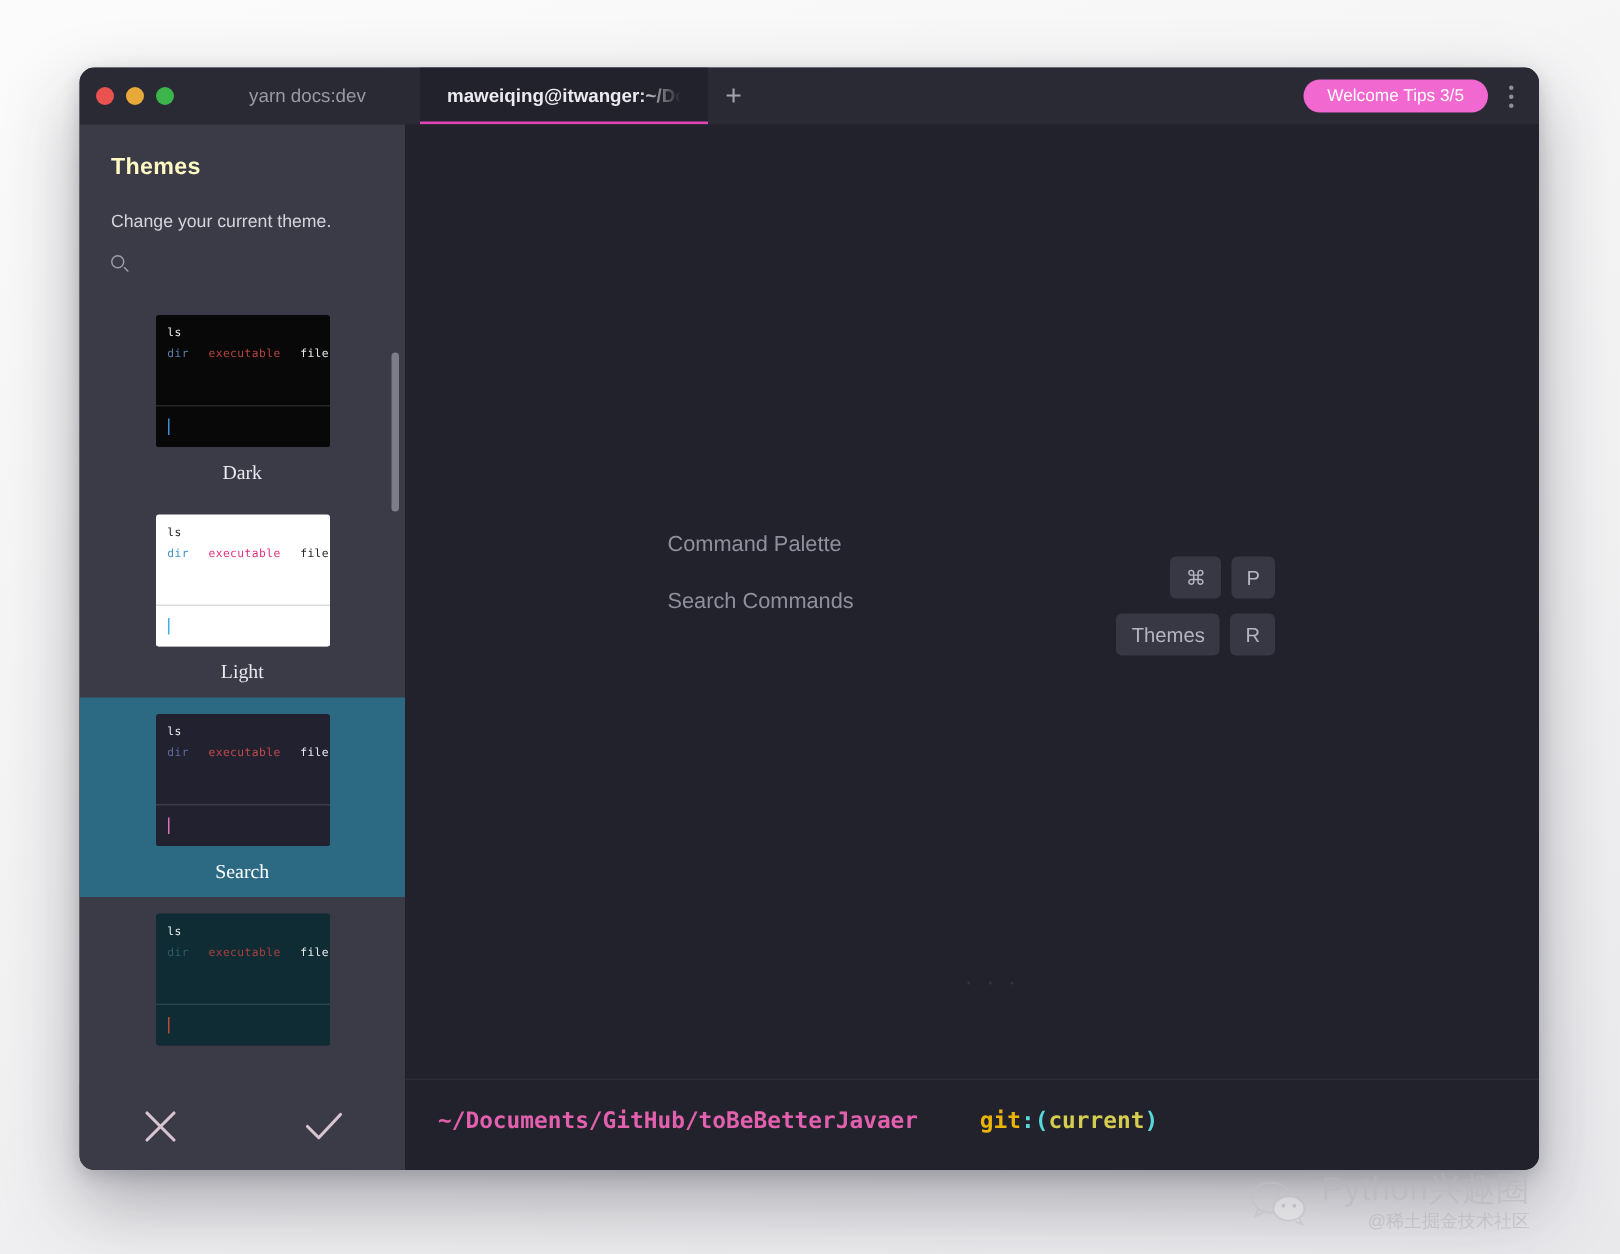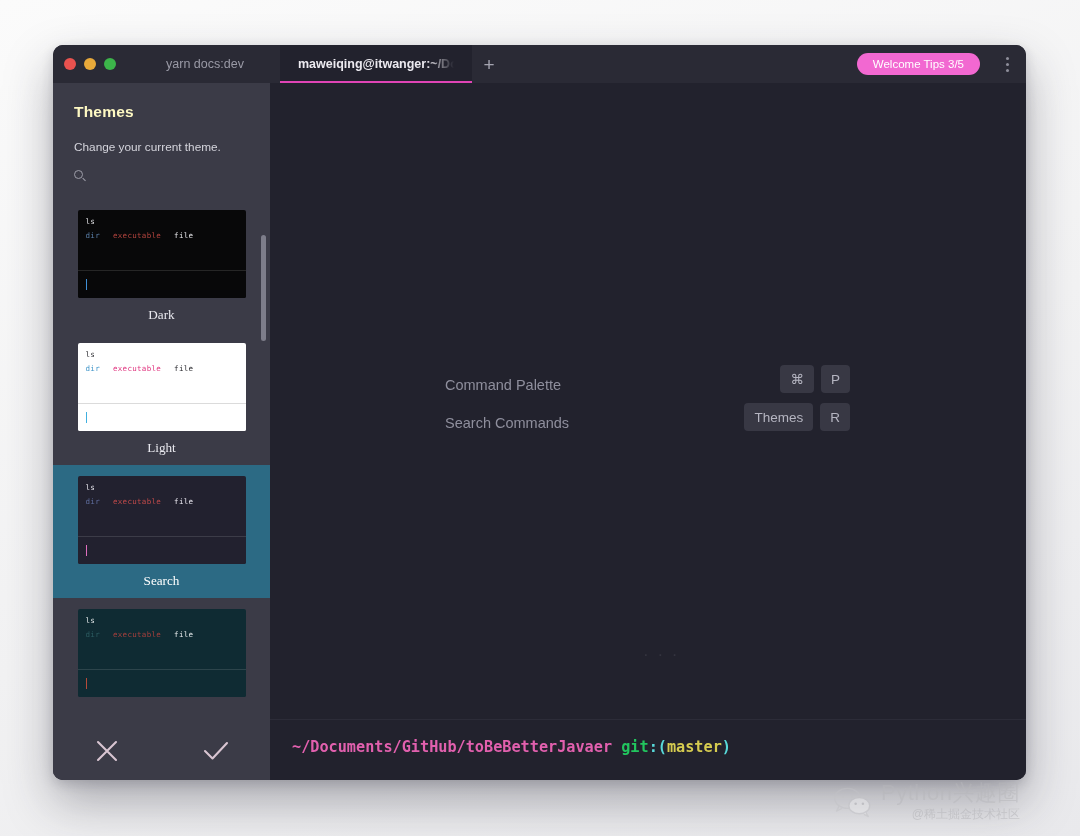--- a/index.html
+++ b/index.html
@@ -81,21 +81,21 @@
     display: flex; align-items: center; justify-content: center;
     width: 34px;
     color: #a4a4b0;
     font-size: 19px;
     font-weight: 300;
     line-height: 1;
   }
 
   .tb-right {
     margin-left: auto;
-    display: flex; align-items: center; gap: 16px;
+    display: flex; align-items: center; gap: 4px;
     padding-right: 8px;
   }
   #welcome-badge {
     background: #f268d1;
     color: #ffffff;
     font-size: 11.5px;
     padding: 5px 16px;
     border-radius: 11px;
     white-space: nowrap;
   }
@@ -151,21 +151,21 @@
     flex: 1;
     overflow: hidden;
     position: relative;
   }
   .theme-item {
     padding: 11px 0 9px 0;
     display: flex; flex-direction: column; align-items: center;
   }
   .theme-item.selected { background: #2c6a84; }
   .preview {
-    width: 168px; height: 88px;
+    width: 116px; height: 88px;
     border-radius: 2px;
     overflow: hidden;
     display: flex; flex-direction: column;
     font-family: "DejaVu Sans Mono", monospace;
     font-size: 7.5px;
     letter-spacing: 0.3px;
   }
   .pv-top { flex: 1; padding: 7px 8px 0 8px; }
   .pv-line { display: flex; }
   .pv-line.second { margin-top: 5px; gap: 13px; }
@@ -218,22 +218,23 @@
     display: flex; flex-direction: column;
   }
   #term-main { position: relative; flex: 1; }
 
   #shortcuts {
     position: absolute;
     left: 175px; top: 272px;
     width: 405px;
   }
   .sc-row {
-    display: flex; align-items: flex-end;
+    display: flex; align-items: flex-start;
     height: 38px;
+    flex-direction: column;
   }
   .sc-label {
     color: #8f8f9d;
     font-size: 14.5px;
   }
   .sc-keys { margin-left: auto; display: flex; gap: 7px; }
   .kbd {
     background: #383844;
     color: #b5b5c1;
     border-radius: 4px;
@@ -253,21 +254,21 @@
 
   #term-divider { height: 1px; background: #2c2c38; }
   #prompt-area { height: 60px; padding: 18px 0 0 22px; }
   #prompt {
     font-family: "DejaVu Sans Mono", monospace;
     font-size: 15.2px;
     font-weight: bold;
     white-space: nowrap;
   }
   .p-path { color: #e260ae; }
-  .p-git { color: #22c55e; }
+  .p-git { color: #eab308; margin-left: 32px; }
   .p-paren { color: #58d9d9; }
   .p-branch { color: #d6cc50; }
 
   
   #watermark {
     position: absolute;
     left: 832px; top: 781px;
     display: flex; align-items: center; gap: 9px;
     opacity: 0.5;
   }
@@ -451,21 +452,21 @@
             </div>
           </div>
 
           <div id="ellipsis">· · ·</div>
         </div>
 
         <div id="term-divider"></div>
 
         <div id="prompt-area">
           <div id="prompt">
-            <span class="p-path">~/Documents/GitHub/toBeBetterJavaer</span><span>&nbsp;</span><span class="p-git">git</span><span class="p-paren">:</span><span class="p-paren">(</span><span class="p-branch">master</span><span class="p-paren">)</span>
+            <span class="p-path">~/Documents/GitHub/toBeBetterJavaer</span><span>&nbsp;</span><span class="p-git">git</span><span class="p-paren">:</span><span class="p-paren">(</span><span class="p-branch">current</span><span class="p-paren">)</span>
           </div>
         </div>
       </div>
     </div>
   </div>
 
   <div id="watermark">
     <svg id="wm-logo" viewBox="0 0 44 36">
       <ellipse cx="17" cy="14" rx="14" ry="11" fill="none" stroke="#c2c2c6" stroke-width="1.6"></ellipse>
       <path d="M8 22 L5 28 L11 25" fill="none" stroke="#c2c2c6" stroke-width="1.6" stroke-linejoin="round"></path>

